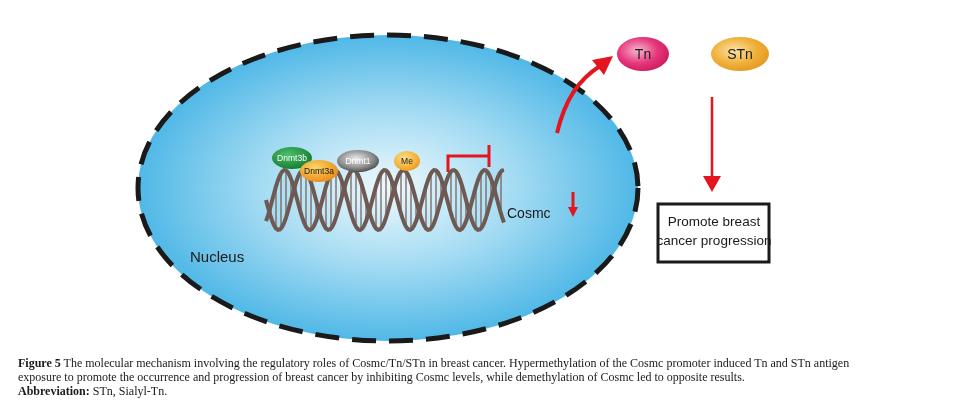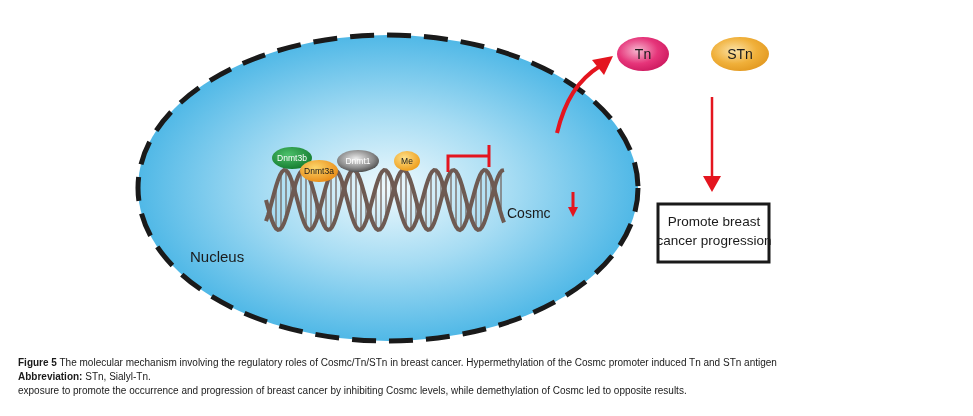--- a/index.html
+++ b/index.html
@@ -1,18 +1,18 @@
 <!DOCTYPE html>
 <html><head>
 <meta charset="utf-8">
 <style>
   html, body { margin:0; padding:0; background:#ffffff; }
   body { width:973px; height:416px; position:relative; overflow:hidden; font-family:"Liberation Sans", sans-serif; }
   #diagram { position:absolute; left:0; top:0; }
-  .caption { position:absolute; left:18px; top:356px; width:945px; font-family:Liberation Sans, sans-serif; font-size:10px; line-height:14px; color:#1a1a1a; }
+  .caption { position:absolute; left:18px; top:356px; width:945px; font-family:Liberation Serif, serif; font-size:12px; line-height:14px; color:#1a1a1a; }
   .caption b { font-weight:bold; }
   .cap-line { display:block; white-space:nowrap; }
   .svg-text { font-family:"Liberation Sans", sans-serif; }
 </style>
 </head>
 <body>
 
 <svg id="diagram" width="973" height="350" viewBox="0 0 973 350" xmlns="http://www.w3.org/2000/svg">
   <defs>
     <radialGradient id="nucGrad" cx="50%" cy="50%" r="55%">
@@ -144,15 +144,15 @@
   <line x1="712" y1="97" x2="712" y2="178" stroke="#e4151f" stroke-width="2.5"></line>
   <polygon points="703,176 721,176 712,192" fill="#e4151f"></polygon>
 
   <rect x="658" y="204" width="111" height="58" fill="#ffffff" stroke="#1a1a1a" stroke-width="3"></rect>
   <text class="svg-text" x="714" y="226" font-size="13.5" fill="#1a1a1a" text-anchor="middle">Promote breast</text>
   <text class="svg-text" x="714" y="245" font-size="13.5" fill="#1a1a1a" text-anchor="middle">cancer progression</text>
 </svg>
 
 <div class="caption">
   <span class="cap-line"><b>Figure 5</b><span> The molecular mechanism involving the regulatory roles of Cosmc/Tn/STn in breast cancer. Hypermethylation of the Cosmc promoter induced Tn and STn antigen</span></span>
+  <span class="cap-line">exposure to promote the occurrence and progression of breast cancer by inhibiting Cosmc levels, while demethylation of Cosmc led to opposite results.</span>
   <span class="cap-line"><b>Abbreviation:</b><span> STn, Sialyl-Tn.</span></span>
-  <span class="cap-line">exposure to promote the occurrence and progression of breast cancer by inhibiting Cosmc levels, while demethylation of Cosmc led to opposite results.</span>
 </div>
 
 </body></html>

